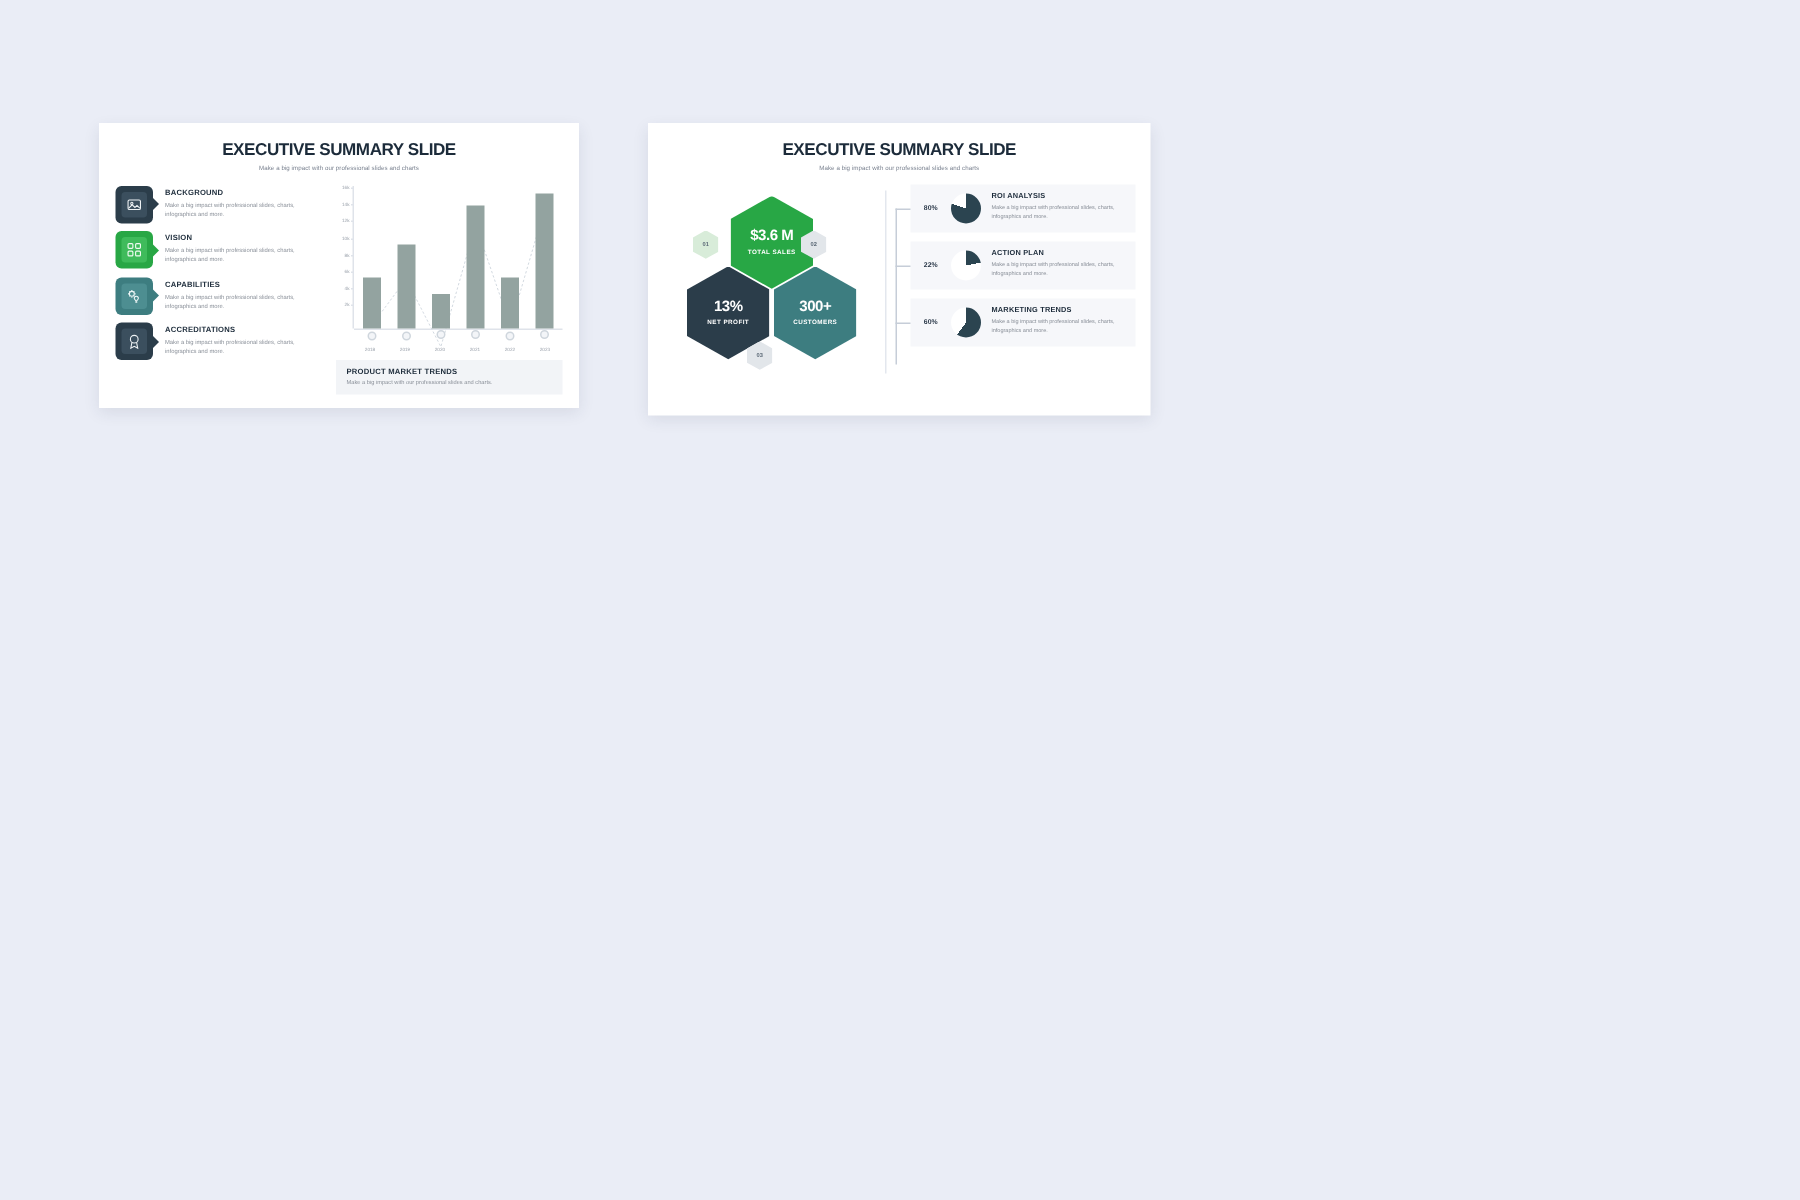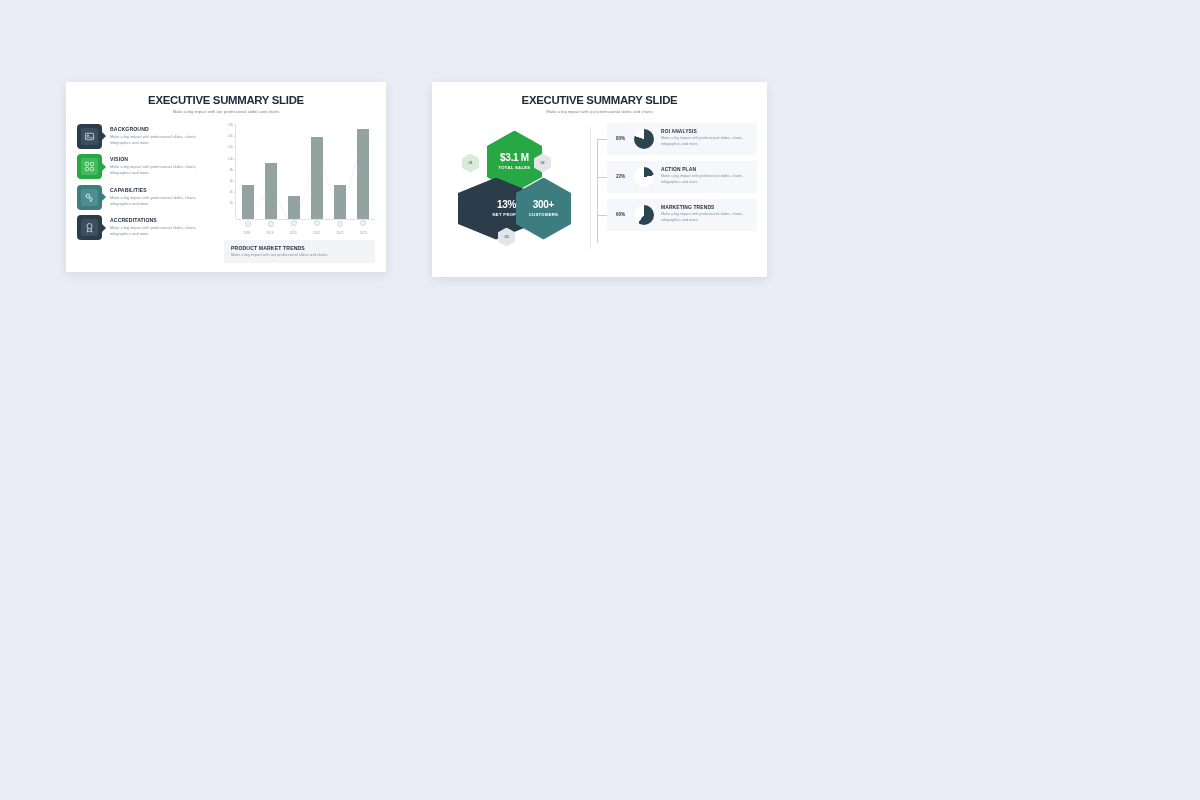--- a/index.html
+++ b/index.html
@@ -304,25 +304,25 @@
   </div>
 
   <div class="slide" id="slide-right">
     <div class="slide-title">EXECUTIVE SUMMARY SLIDE</div>
     <div class="slide-sub">Make a big impact with our professional slides and charts</div>
 
     <div class="right-body">
 
       <div class="hex-col">
         <div class="hex hex-big" style="left:47px; top:8px; background:#28a745;">
-          <div class="hex-val">$3.1 M</div>
+          <div class="hex-val">$3.6 M</div>
           <div class="hex-lab">TOTAL SALES</div>
         </div>
 
-        <div class="hex hex-big" style="left:18px; top:55px; background:#2b3d4a;padding-left:21px;">
+        <div class="hex hex-big" style="left:18px; top:55px; background:#2b3d4a;">
           <div class="hex-val">13%</div>
           <div class="hex-lab">NET PROFIT</div>
         </div>
 
         <div class="hex hex-big" style="left:76px; top:55px; background:#3d7d80;">
           <div class="hex-val">300+</div>
           <div class="hex-lab">CUSTOMERS</div>
         </div>
 
         <div class="hex-badge" style="left:22px; top:31px; background:#d8ecd9;">01</div>

